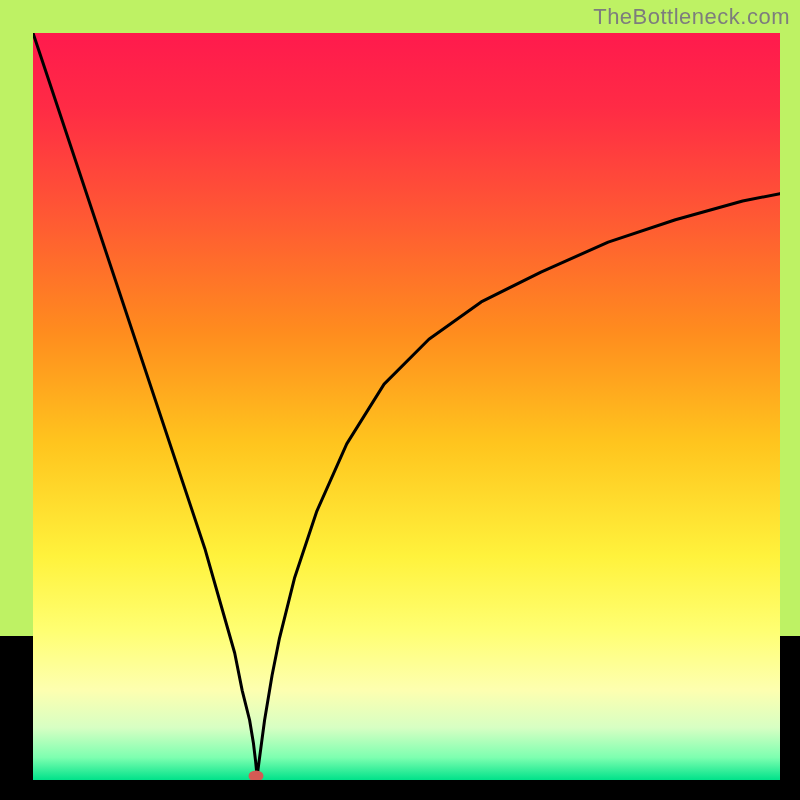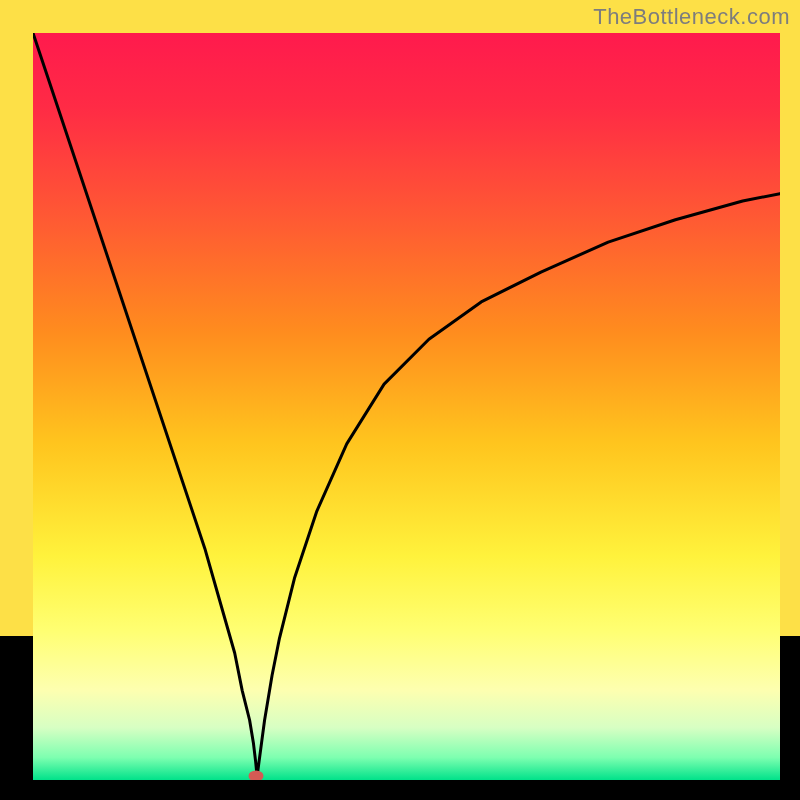--- a/index.html
+++ b/index.html
@@ -8,21 +8,21 @@
     width: 800px;
     height: 800px;
     background: #000;
     overflow: hidden;
     font-family: Arial, Helvetica, sans-serif;
   }
   .frame {
     position: relative;
     width: 800px;
     height: 636px;
-    background: #fde047;
+    background: #bef264;
   }
   .watermark {
     position: absolute;
     top: 4px;
     right: 10px;
     color: #7d7d7d;
     font-size: 22px;
     font-weight: 500;
     letter-spacing: 0.5px;
     z-index: 20;

